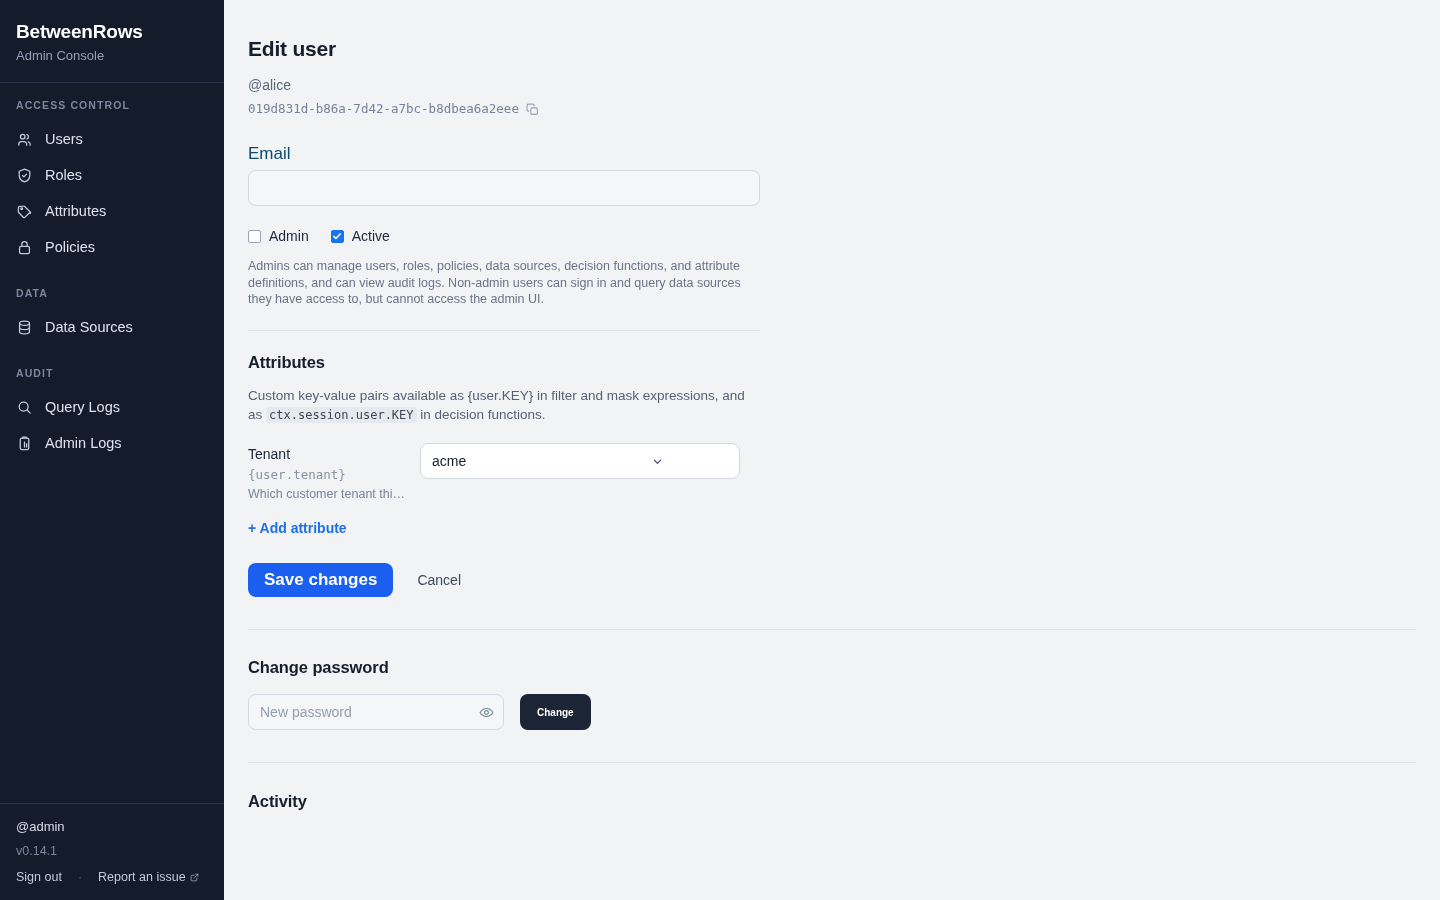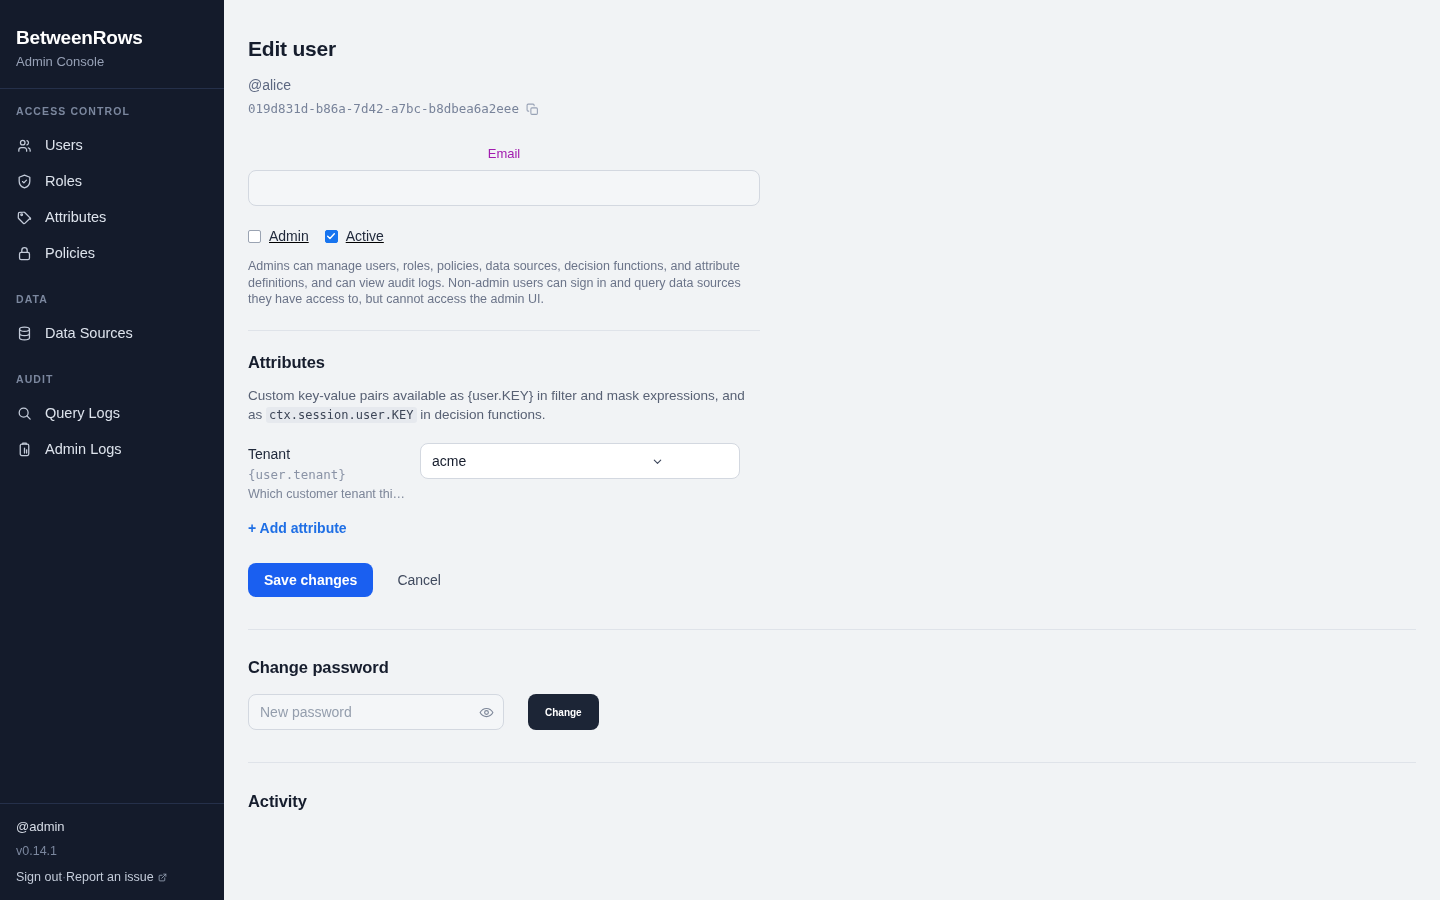--- a/index.html
+++ b/index.html
@@ -16,21 +16,21 @@
   
   .sidebar {
     width: 224px; height: 900px; flex: 0 0 224px;
     background: #141b2b;
     display: flex; flex-direction: column;
     position: relative;
   }
   .brand { padding: 20px 16px 18px 16px; }
   .brand-title {
     color: #ffffff; font-size: 19px; font-weight: bold;
-    letter-spacing: -0.2px; line-height: 24px; margin-top: 6px;
+    letter-spacing: -0.2px; line-height: 24px;
   }
   .brand-sub {
     color: #96a0b5; font-size: 13px; margin-top: 4px; line-height: 16px;
   }
   .brand-rule { height: 1px; background: #25304a; }
 
   .nav { padding-top: 16px; flex: 1 1 auto; }
   .nav-group-label {
     color: #7b879e; font-size: 10.5px; font-weight: bold;
     letter-spacing: 1.1px; padding: 0 16px; margin-bottom: 10px;
@@ -42,21 +42,21 @@
     padding: 9px 16px; cursor: pointer;
   }
   .nav-item .ico { width: 17px; height: 17px; flex: 0 0 17px; display:block; color:#c3cbd9; }
   .nav-item .ico svg { display: block; width: 17px; height: 17px; }
   .nav-label { color: #dde3ec; font-size: 14.5px; line-height: 18px; }
 
   .side-foot-rule { height: 1px; background: #25304a; }
   .side-foot { padding: 14px 16px 16px 16px; }
   .foot-user { color: #d6dce6; font-size: 13px; line-height: 18px; }
   .foot-ver { color: #7b879e; font-size: 12.5px; line-height: 18px; margin-top: 6px; }
-  .foot-links { margin-top: 10px; display: flex; align-items: center; gap: 0; }
+  .foot-links { margin-top: 10px; display: flex; align-items: center; gap: 16px; }
   .foot-link { color: #c3cbd9; font-size: 12.5px; cursor: pointer; display:inline-flex; align-items:center; gap:4px; }
   .foot-dot { color: #5d6a82; font-size: 12.5px; }
   .ext-ico { width:9px; height:9px; display:inline-block; color:#9aa5b8; }
   .ext-ico svg { display:block; width:9px; height:9px; }
 
   
   .main {
     flex: 1 1 auto; height: 900px; overflow: hidden;
     padding: 22px 24px 8px 24px; position: relative;
   }
@@ -68,31 +68,31 @@
   .page-uuid {
     margin-top: 7px; display: flex; align-items: center; gap: 7px;
     color: #78839a; font-size: 12.5px;
     font-family: "DejaVu Sans Mono", monospace; line-height: 16px;
   }
   .copy-ico { width: 13px; height: 13px; color: #98a2b5; cursor: pointer; }
   .copy-ico svg { display:block; width:13px; height:13px; }
 
   .form { width: 512px; margin-top: 28px; }
   .field-label {
-    font-size: 13px; color: #a21caf; line-height: 18px; margin-bottom: 7px; text-align: center;
+    font-size: 17px; color: #0c4a6e; line-height: 18px; margin-bottom: 7px;
   }
   .text-input {
     width: 512px; height: 36px; border: 1px solid #d3d8e0; border-radius: 8px;
     background: #f4f6f8; padding: 0 11px; font-size: 14px; color: #161d2d;
     font-family: "Liberation Sans", sans-serif; outline: none;
   }
   .text-input::placeholder { color: #98a2b5; }
   .field + .field { margin-top: 21px; }
 
-  .checkrow { margin-top: 21px; display: flex; align-items: center; gap: 4px; text-decoration: underline; }
+  .checkrow { margin-top: 21px; display: flex; align-items: center; gap: 10px; }
   .checkitem { display: flex; align-items: center; gap: 8px; cursor: pointer; }
   .checkitem + .checkitem { margin-left: 12px; }
   .cb {
     width: 13px; height: 13px; border-radius: 2px; flex: 0 0 13px;
     border: 1px solid #9aa3b2; background: #fff;
   }
   .cb.on {
     background: #1774ef; border-color: #1774ef;
     display: flex; align-items: center; justify-content: center;
   }
@@ -149,31 +149,31 @@
     cursor: pointer; background: none; border: none; padding: 0;
     font-family: "Liberation Sans", sans-serif;
   }
   .add-attr {
     margin-top: 16px; color: #1f6fe5; font-size: 14px; font-weight: bold;
     cursor: pointer; display: inline-block; line-height: 18px;
   }
 
   .actions { margin-top: 26px; display: flex; align-items: center; gap: 16px; }
   .btn-primary {
-    background: #1a5ff0; color: #fff; font-size: 14px; font-weight: bold;
+    background: #1a5ff0; color: #fff; font-size: 17px; font-weight: bold;
     border: none; border-radius: 8px; padding: 0 16px; height: 34px;
     cursor: pointer; font-family: "Liberation Sans", sans-serif;
   }
   .btn-link {
     background: none; border: none; color: #404a5e; font-size: 14px;
     cursor: pointer; padding: 0 8px; height: 34px;
     font-family: "Liberation Sans", sans-serif;
   }
 
-  .pw-row { margin-top: 16px; display: flex; align-items: flex-start; gap: 24px; }
+  .pw-row { margin-top: 16px; display: flex; align-items: flex-start; gap: 16px; }
   .pw-wrap { position: relative; width: 256px; }
   .pw-input {
     width: 256px; height: 36px; border: 1px solid #d3d8e0; border-radius: 8px;
     background: #f4f6f8; padding: 0 34px 0 11px; font-size: 14px; color: #161d2d;
     font-family: "Liberation Sans", sans-serif; outline: none;
   }
   .pw-input::placeholder { color: #949ead; }
   .pw-eye {
     position: absolute; right: 10px; top: 11px; width: 15px; height: 15px;
     color: #7d8799; cursor: pointer;

